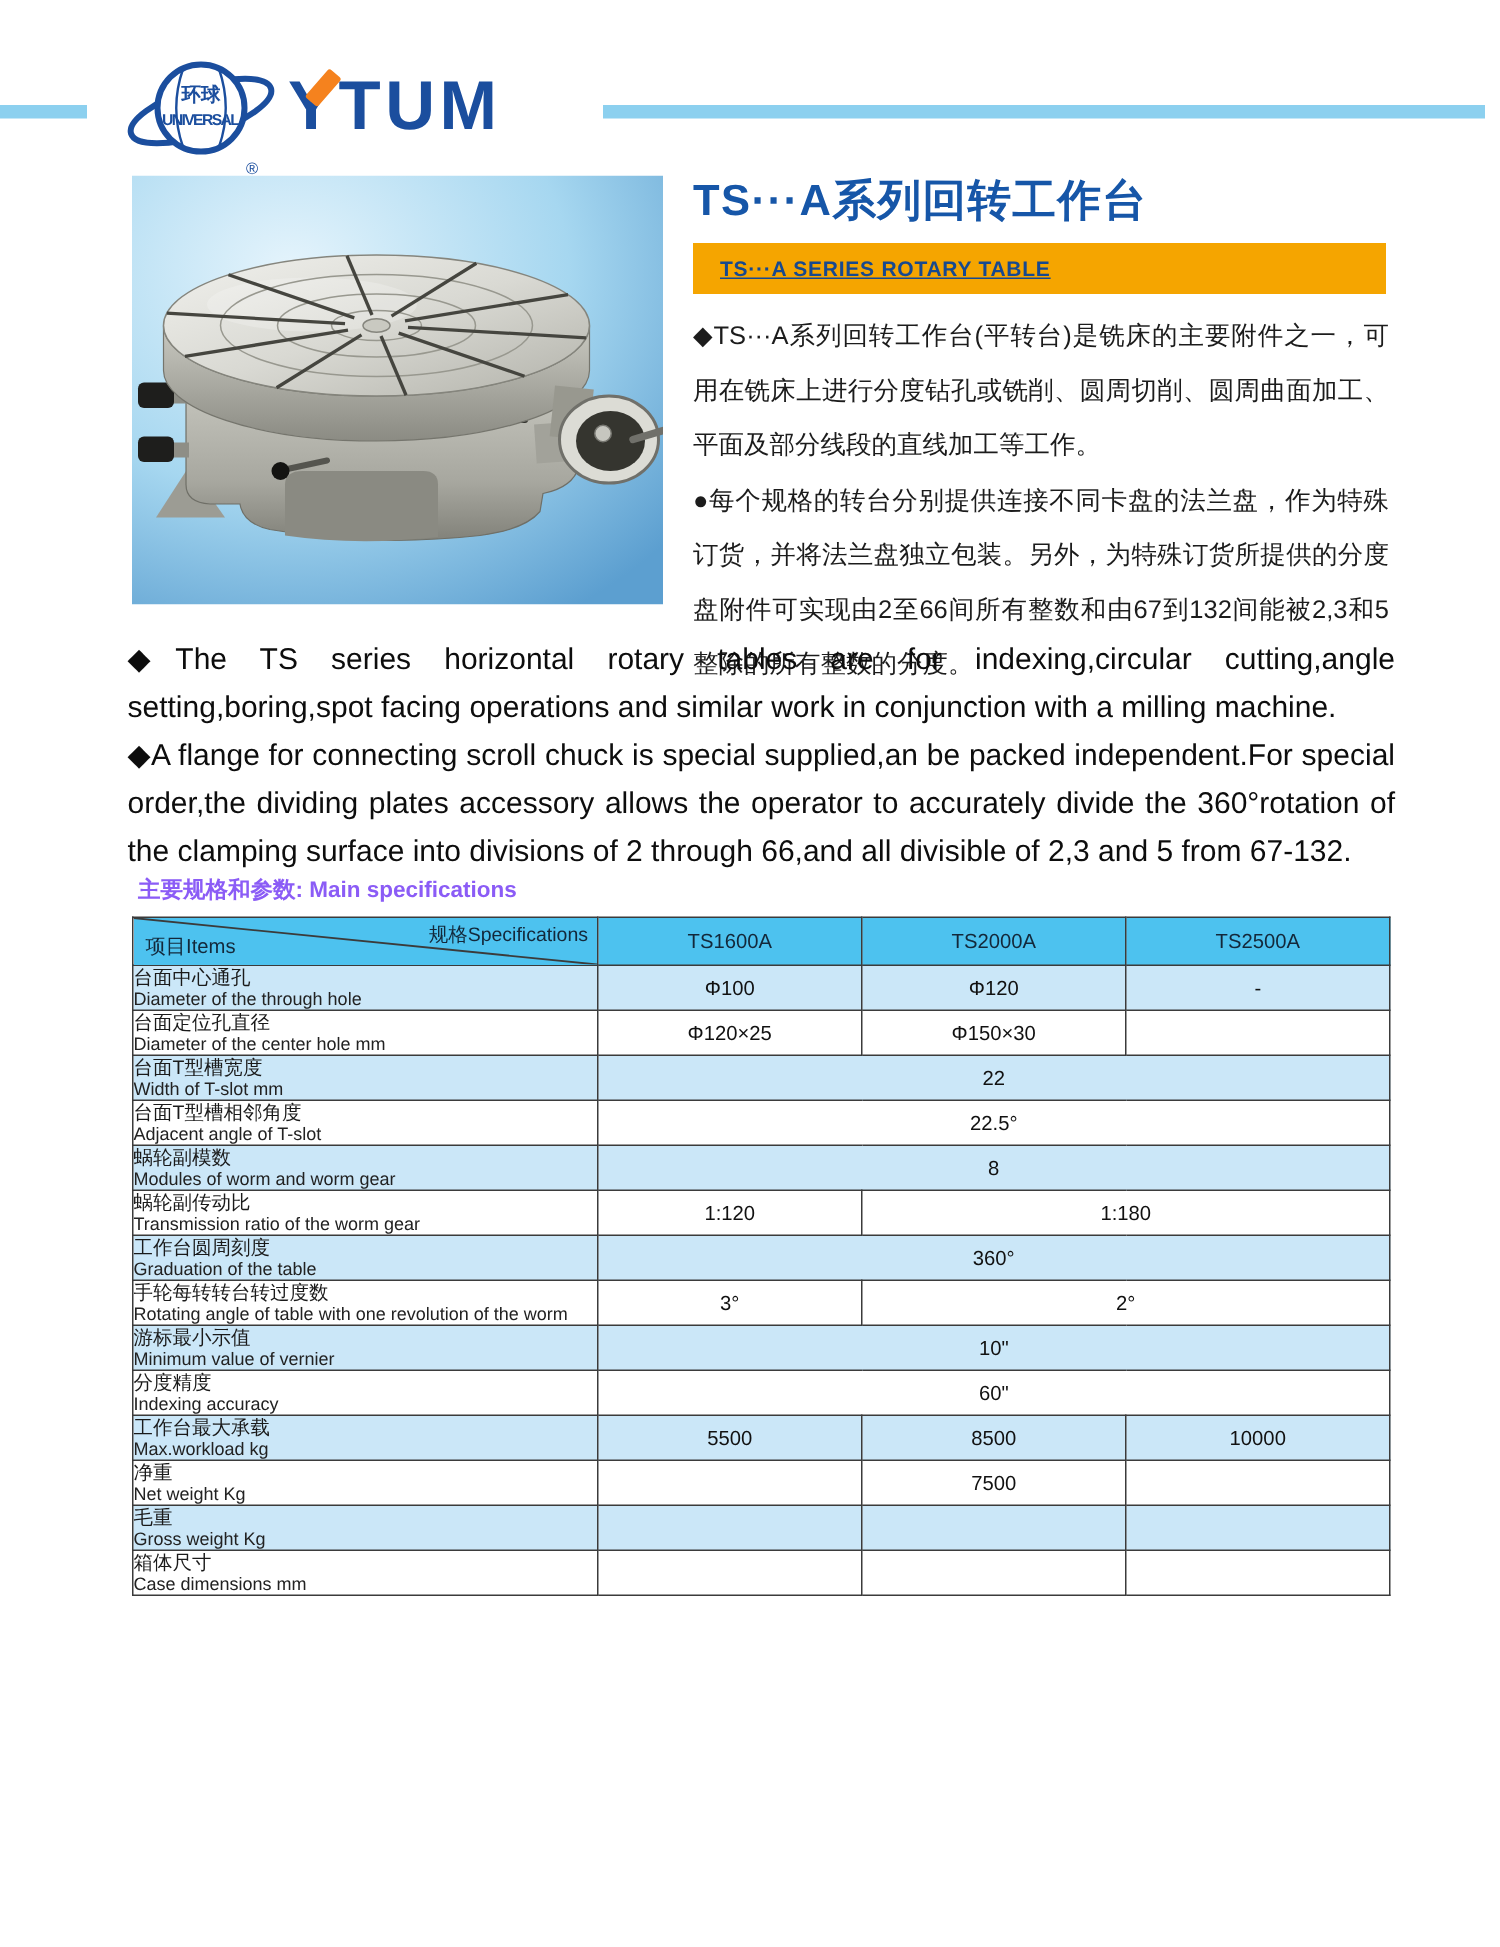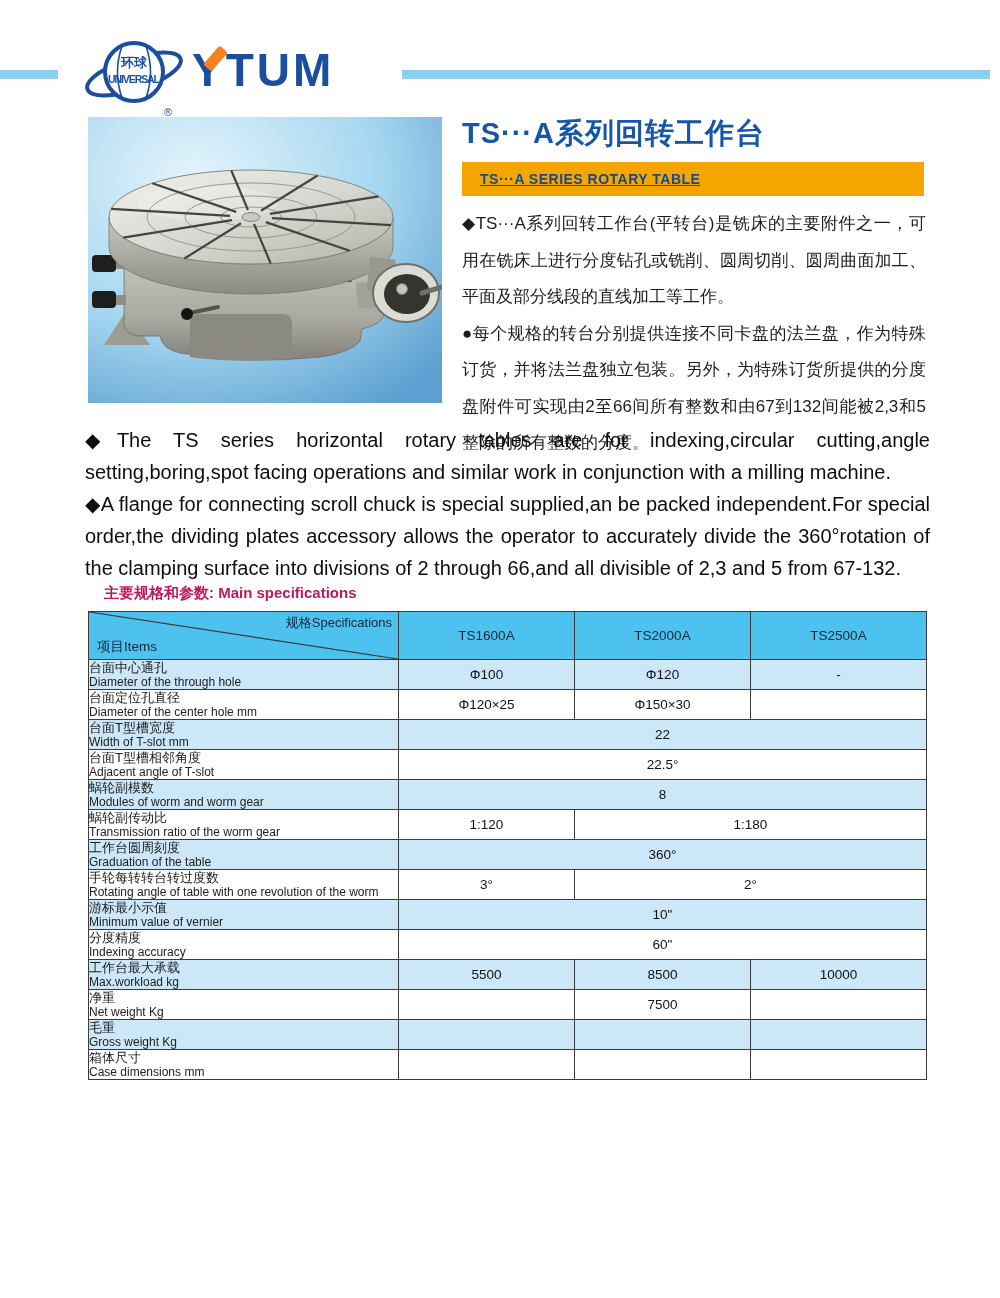--- a/index.html
+++ b/index.html
@@ -35,25 +35,25 @@
           color:#17498F;font-weight:bold;font-size:14px;line-height:34px;padding-left:18px;
           box-sizing:border-box;letter-spacing:.5px;text-decoration:underline;}
   .desc-cn{position:absolute;left:462px;top:206px;width:464px;font-size:17px;line-height:36.5px;
            color:#1c1c1c;text-align:justify;}
   .desc-cn p{margin:0;}
   .desc-en{position:absolute;left:85px;top:424px;width:845px;font-size:20px;line-height:32px;
            color:#0d0d0d;text-align:justify;}
   .desc-en p{margin:0;}
 
   
-  .specs-heading{position:absolute;left:104px;top:584px;font-size:15px;font-weight:bold;color:#be185d;}
+  .specs-heading{position:absolute;left:92px;top:584px;font-size:15px;font-weight:bold;color:#8b5cf6;}
   table.spec-table{position:absolute;left:88px;top:611px;width:838px;border-collapse:collapse;
                    table-layout:fixed;}
   .spec-table th,.spec-table td{border:1px solid var(--border-dark);padding:0;box-sizing:border-box;}
-  .spec-table thead th{background:var(--table-header-blue);height:48px;font-weight:normal;
+  .spec-table thead th{background:var(--table-header-blue);height:32px;font-weight:normal;
                        font-size:13.5px;color:#13283a;text-align:center;}
   th.corner{position:relative;}
   .diag-line{position:absolute;left:0;top:0;width:100%;height:100%;}
   .corner-spec{position:absolute;top:2px;right:6px;font-size:13px;}
   .corner-item{position:absolute;bottom:3px;left:8px;font-size:13.5px;}
   .item-cell{padding:1px 4px 1px 7px;height:30px;}
   .item-cell .cn{font-size:13px;line-height:15px;color:#1a1a1a;white-space:nowrap;overflow:hidden;}
   .item-cell .en{font-size:12px;line-height:14px;color:#222;white-space:nowrap;overflow:hidden;}
   td.val{text-align:center;font-size:13.5px;color:#111;height:30px;}
   tr.alt td{background:var(--table-row-blue);}

